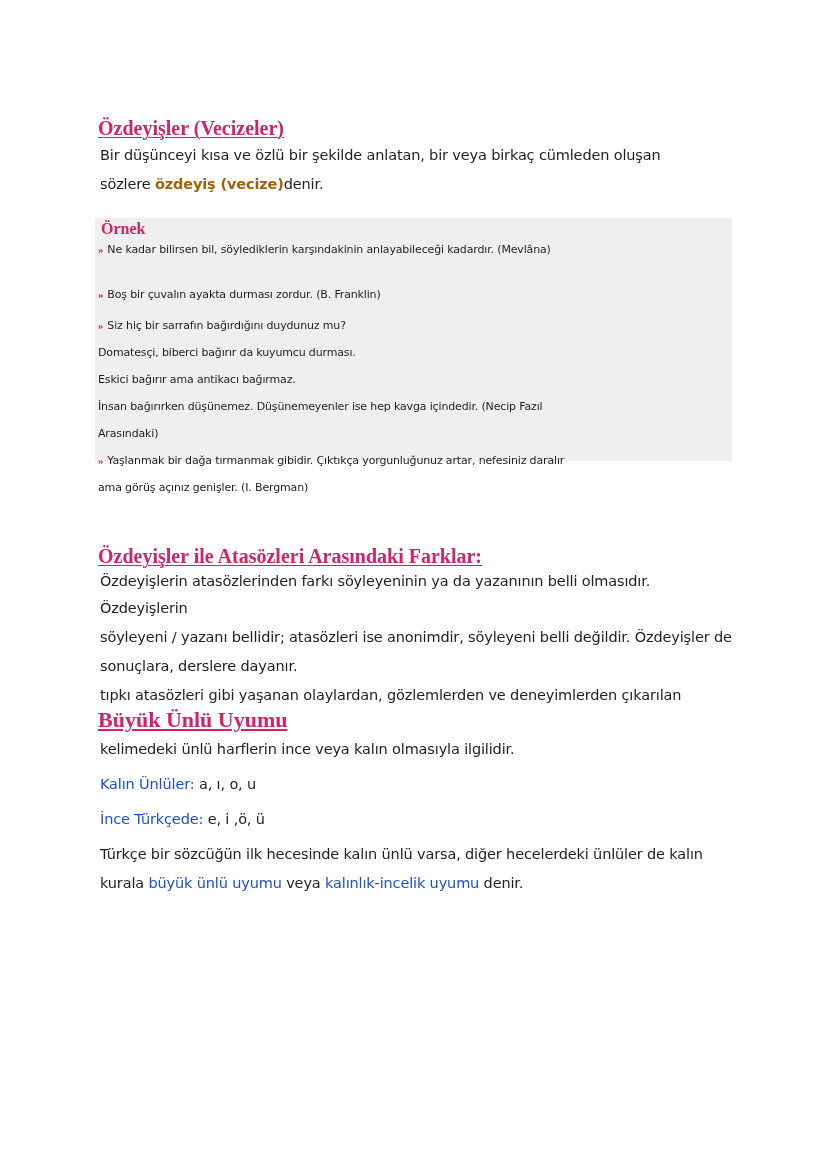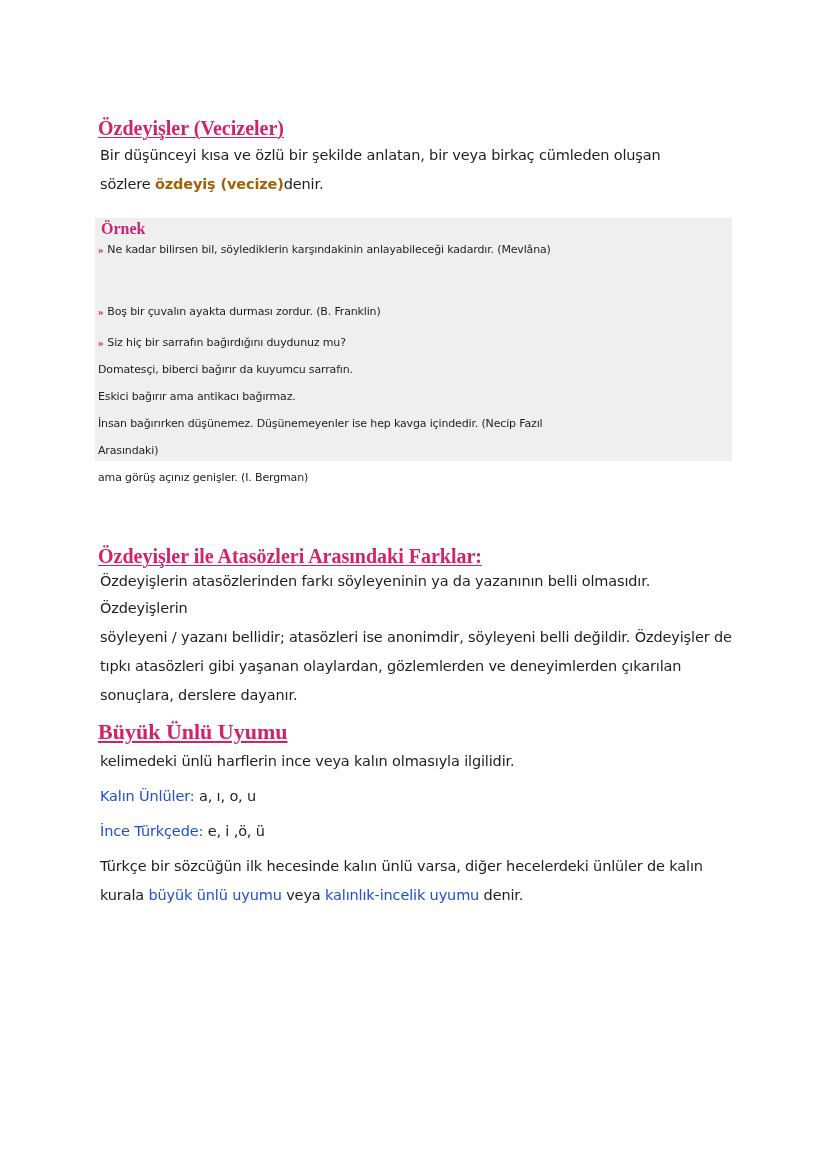--- a/index.html
+++ b/index.html
@@ -96,42 +96,45 @@
     <p class="body-text">
       <span>sözlere </span><span class="bold">özdeyiş (vecize)</span><span>denir.</span>
     </p>
   </div>
 
   <div class="example-box">
     <div class="example-title">Örnek</div>
     <p class="quote-line" style="line-height:22px;">
       <span class="bullet">»</span><span>Ne kadar bilirsen bil, söylediklerin karşındakinin anlayabileceği kadardır. (Mevlâna)</span>
     </p>
-    <p class="quote-line" style="margin-top:37px;">
+    <p class="quote-line" style="margin-top:20px;">
       <span class="bullet">»</span><span>Boş bir çuvalın ayakta durması zordur. (B. Franklin)</span>
     </p>
     <p class="quote-line" style="margin-top:4px;">
       <span class="bullet">»</span><span>Siz hiç bir sarrafın bağırdığını duydunuz mu?</span>
     </p>
-    <p class="quote-line">Domatesçi, biberci bağırır da kuyumcu sarrafın.</p>
+    <p class="quote-line">Domatesçi, biberci bağırır da kuyumcu durması.</p>
     <p class="quote-line">Eskici bağırır ama antikacı bağırmaz.</p>
     <p class="quote-line">İnsan bağırırken düşünemez. Düşünemeyenler ise hep kavga içindedir. (Necip Fazıl</p>
     <p class="quote-line">Arasındaki)</p>
+    <p class="quote-line">
+      <span class="bullet">»</span><span>Yaşlanmak bir dağa tırmanmak gibidir. Çıktıkça yorgunluğunuz artar, nefesiniz daralır</span>
+    </p>
     <p class="quote-line">ama görüş açınız genişler. (I. Bergman)</p>
   </div>
 
   <div class="block" style="top:428px;">
     <h2 class="serif-heading h-small">Özdeyişler ile  Atasözleri Arasındaki Farklar:</h2>
     <p class="body-text" style="margin-top:2px;">Özdeyişlerin atasözlerinden farkı söyleyeninin ya da yazanının belli olmasıdır. Özdeyişlerin</p>
     <p class="body-text">söyleyeni / yazanı bellidir; atasözleri ise anonimdir, söyleyeni belli değildir. Özdeyişler de</p>
+    <p class="body-text">sonuçlara, derslere dayanır.</p>
     <p class="body-text">tıpkı atasözleri gibi yaşanan olaylardan, gözlemlerden ve deneyimlerden çıkarılan</p>
-    <p class="body-text">sonuçlara, derslere dayanır.</p>
   </div>
 
-  <div class="block" style="top:600px;">
+  <div class="block" style="top:588px;">
     <h1 class="serif-heading h-large">Büyük Ünlü Uyumu</h1>
     <p class="body-text">kelimedeki ünlü harflerin ince veya kalın olmasıyla ilgilidir.</p>
     <p class="body-text" style="margin-top:8px;">
       <span class="accent-bold">Kalın Ünlüler:</span><span> a, ı, o, u</span>
     </p>
     <p class="body-text" style="margin-top:8px;">
       <span class="accent-bold">İnce Türkçede:</span><span> e, i ,ö, ü</span>
     </p>
     <p class="body-text" style="margin-top:8px;">Türkçe bir sözcüğün ilk hecesinde kalın ünlü varsa, diğer hecelerdeki ünlüler de kalın</p>
     <p class="body-text">

